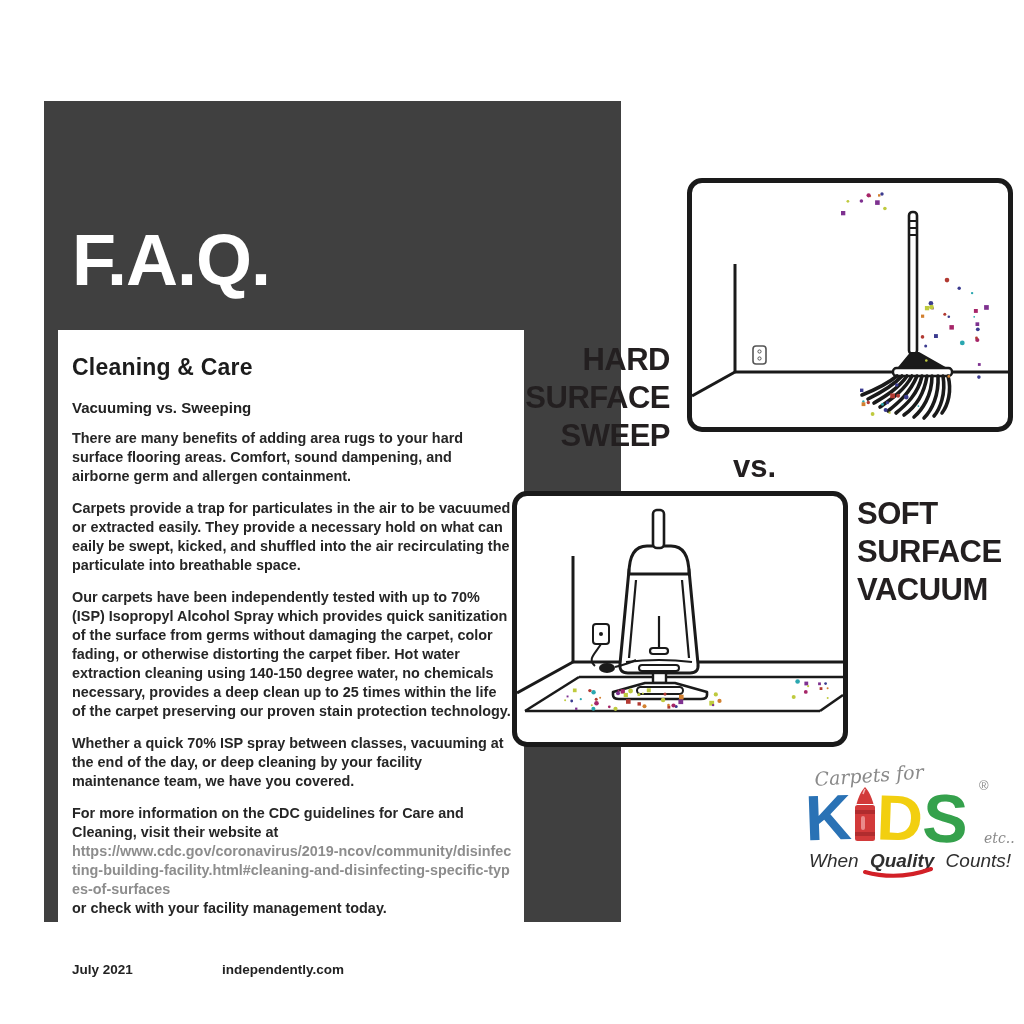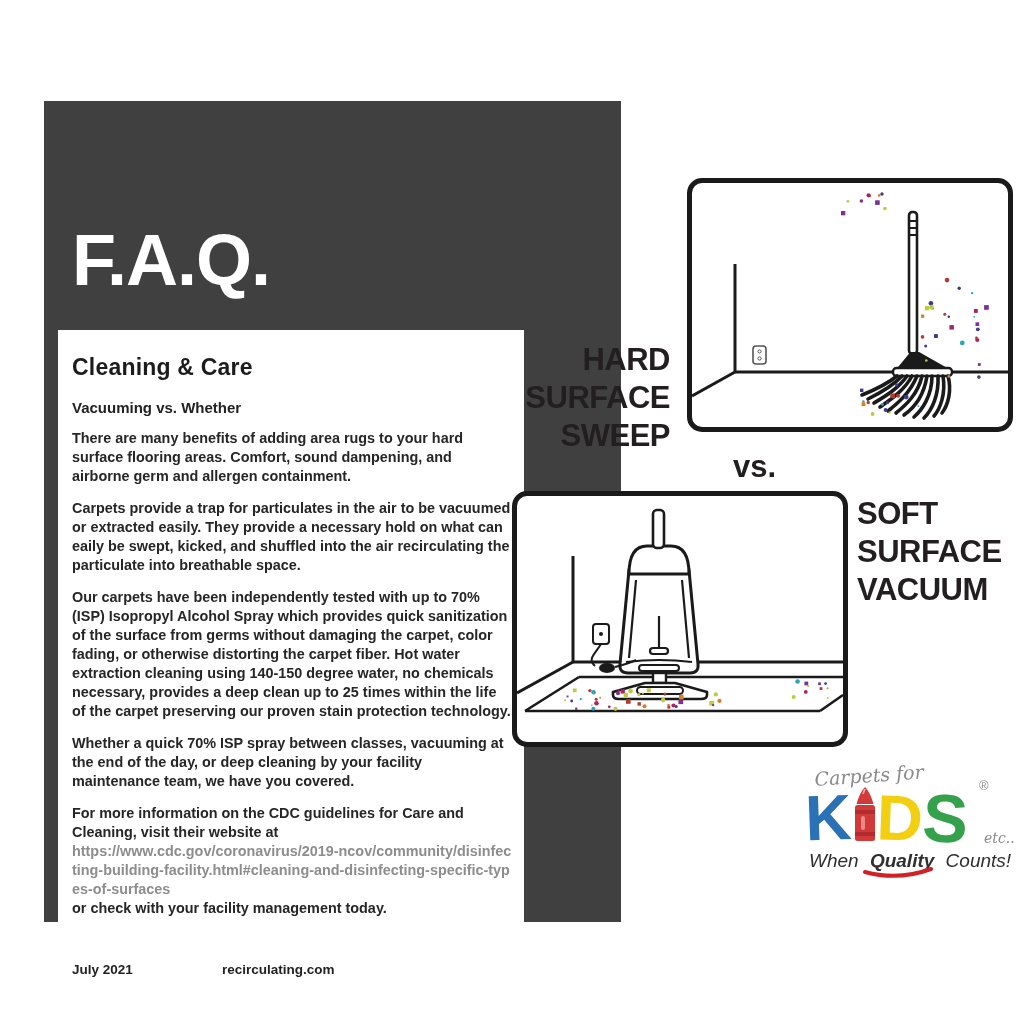--- a/index.html
+++ b/index.html
@@ -33,36 +33,36 @@
 </head>
 <body>
 
 <div class="canvas">
 
   <div class="blue-panel">
     <div class="faq-title">F.A.Q.</div>
 
     <div class="card">
       <h2>Cleaning &amp; Care</h2>
-      <div class="sub">Vacuuming vs. Whether</div>
+      <div class="sub">Vacuuming vs. Sweeping</div>
 
       <p class="body">There are many benefits of adding area rugs to your hard surface flooring areas. Comfort, sound dampening, and airborne germ and allergen containment.</p>
       <p class="body">Carpets provide a trap for particulates in the air to be vacuumed or extracted easily. They provide a necessary hold on what can eaily be swept, kicked, and shuffled into the air recirculating the particulate into breathable space.</p>
       <p class="body">Our carpets have been independently tested with up to 70% (ISP) Isopropyl Alcohol Spray which provides quick sanitization of the surface from germs without damaging the carpet, color fading, or otherwise distorting the carpet fiber. Hot water extraction cleaning using 140-150 degree water, no chemicals necessary, provides a deep clean up to 25 times within the life of the carpet preserving our proven stain protection technology.</p>
       <p class="body">Whether a quick 70% ISP spray between classes, vacuuming at the end of the day, or deep cleaning by your facility maintenance team, we have you covered.</p>
 
       <p class="body">
         <span>For more information on the CDC guidelines for Care and Cleaning, visit their website at</span>
         <span class="url">https://www.cdc.gov/coronavirus/2019-ncov/community/disinfecting-building-facility.html#cleaning-and-disinfecting-specific-types-of-surfaces</span>
         <span>or check with your facility management today.</span>
       </p>
 
       <div class="cfooter">
         <span>July 2021</span>
-        <span class="site">recirculating.com</span>
+        <span class="site">independently.com</span>
       </div>
     </div>
   </div>
 
   <div class="cmp-label sweep-label">
     <div>HARD</div>
     <div>SURFACE</div>
     <div>SWEEP</div>
   </div>
 

